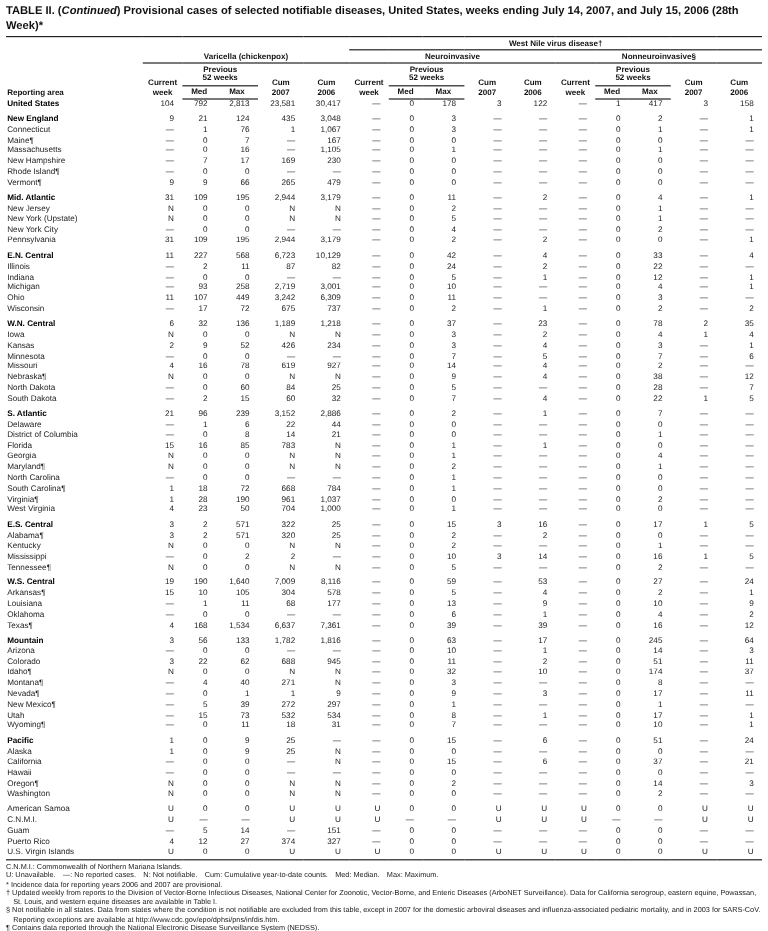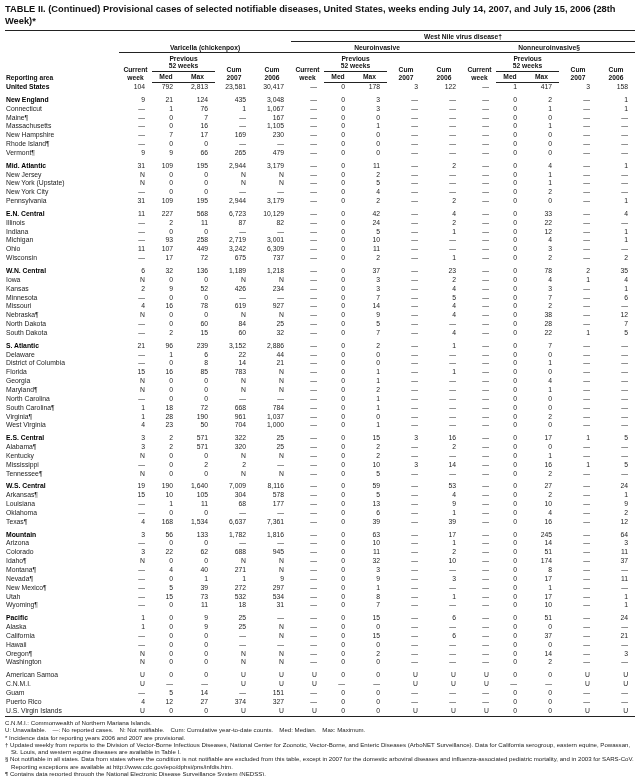--- a/index.html
+++ b/index.html
@@ -7,21 +7,21 @@
   body {
     width: 640px; height: 776px; overflow: hidden;
     font-family: "Liberation Sans", sans-serif;
     color: #1c1c1c;
     padding: 4px 5px 0 5px;
   }
   .title {
     font-size: 9.3px; font-weight: bold; line-height: 11.5px;
     letter-spacing: 0; margin-bottom: 3px; color: #111;
   }
-  .title .it { }
+  .title .it { font-style: italic; }
   table {
     border-collapse: collapse; table-layout: fixed; width: 630px;
     border-top: 1.4px solid #222;
     border-bottom: 1.6px solid #222;
   }
   col.c-area { width: 114px; }
   col.c-cur  { width: 33px; }
   col.c-med  { width: 28px; }
   col.c-max  { width: 35px; }
   col.c-cum  { width: 38px; }

